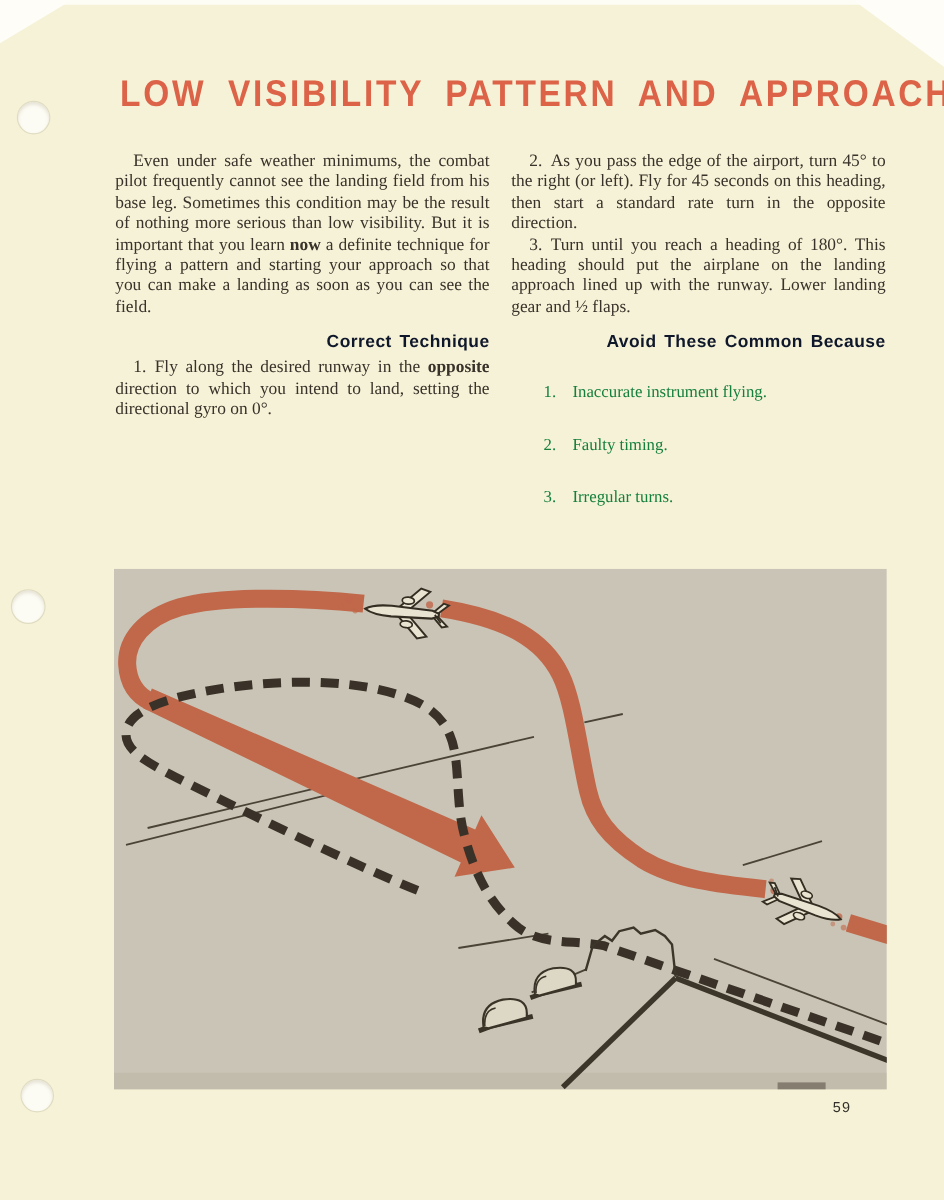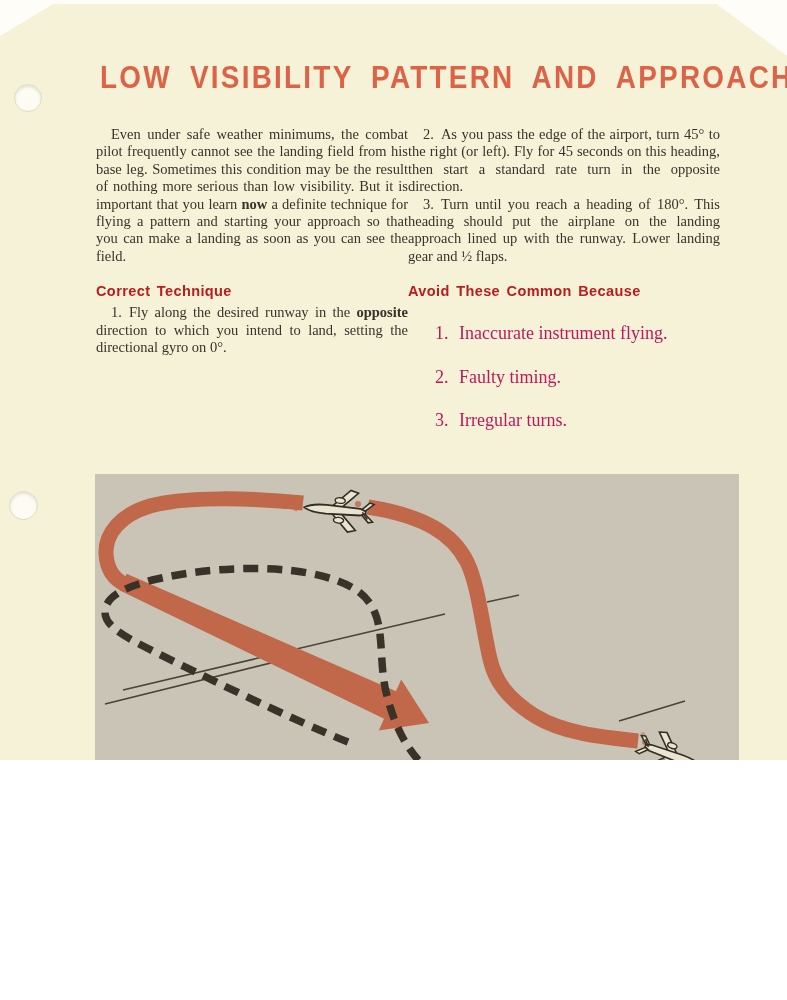--- a/index.html
+++ b/index.html
@@ -1,43 +1,43 @@
 <!DOCTYPE html>
 <html><head>
 <meta charset="utf-8">
 <style>
   html,body{margin:0;padding:0;background:#ffffff;}
-  .page{position:relative;width:787px;height:760px;background:#f6f2d7;overflow:hidden;
+  .page{position:relative;width:787px;height:1000px;background:#f6f2d7;overflow:hidden;
         font-family:"Liberation Serif",serif;}
   
   .corner{position:absolute;width:0;height:0;}
   .corner.tl{left:0;top:0;border-top:36px solid #fefdf7;border-right:60px solid transparent;}
   .corner.tr{right:0;top:0;border-top:56px solid #fefdf7;border-left:76px solid transparent;}
   .topstrip{position:absolute;left:0;top:0;width:787px;height:4px;background:#fdfcf5;}
   .hole{position:absolute;border-radius:50%;background:#fdfcf4;border:1px solid #e0dcc2;
         box-shadow:inset 0 2px 3px rgba(120,110,80,.18);}
   .h1{left:14px;top:84px;width:26px;height:26px;}
   .h2{left:9px;top:491px;width:27px;height:27px;}
   .h3{left:17px;top:899px;width:26px;height:26px;}
   
   .title{position:absolute;left:100px;top:60px;margin:0;color:#dc6347;
          font-family:"Liberation Sans",sans-serif;font-weight:bold;font-size:31px;
          letter-spacing:2.5px;word-spacing:9px;white-space:nowrap;
          transform:scaleX(0.90);transform-origin:left top;}
   
-  .content{position:absolute;left:96px;top:126px;width:643px;display:flex;}
+  .content{position:absolute;left:96px;top:126px;width:643px;display:flex;gap:18px;}
   .col{width:312px;}
   .body{margin:0;font-size:14.5px;line-height:17.4px;text-align:justify;color:#39322a;}
   .indent{text-indent:15px;}
   .body b{font-weight:bold;}
   .num{margin-right:7px;}
-  h2.shead{margin:18px 0 5px 0;font-family:"Liberation Sans",sans-serif;font-weight:bold;
-           font-size:14.5px;letter-spacing:.4px;word-spacing:2px;color:#b91c1c;}
+  h2.shead{margin:12px 0 5px 0;font-family:"Liberation Sans",sans-serif;font-weight:bold;
+           font-size:14.5px;letter-spacing:.4px;word-spacing:2px;color:#0f172a;text-align:right;}
   .avoid{margin-top:2px;}
-  .avoid-row{font-size:18px;line-height:17.6px;color:#be185d;margin-top:26px;}
+  .avoid-row{font-size:14px;line-height:17.6px;color:#15803d;margin-top:26px;}
   .anum{display:inline-block;margin-left:27px;width:24px;}
   
   .figure{position:absolute;left:95px;top:474px;width:644px;height:434px;}
   .figure svg{display:block;}
   
   .pageno{position:absolute;left:694px;top:916px;font-family:"Liberation Sans",sans-serif;
           font-size:12px;letter-spacing:1px;color:#33302a;}
 </style>
 </head>
 <body>

